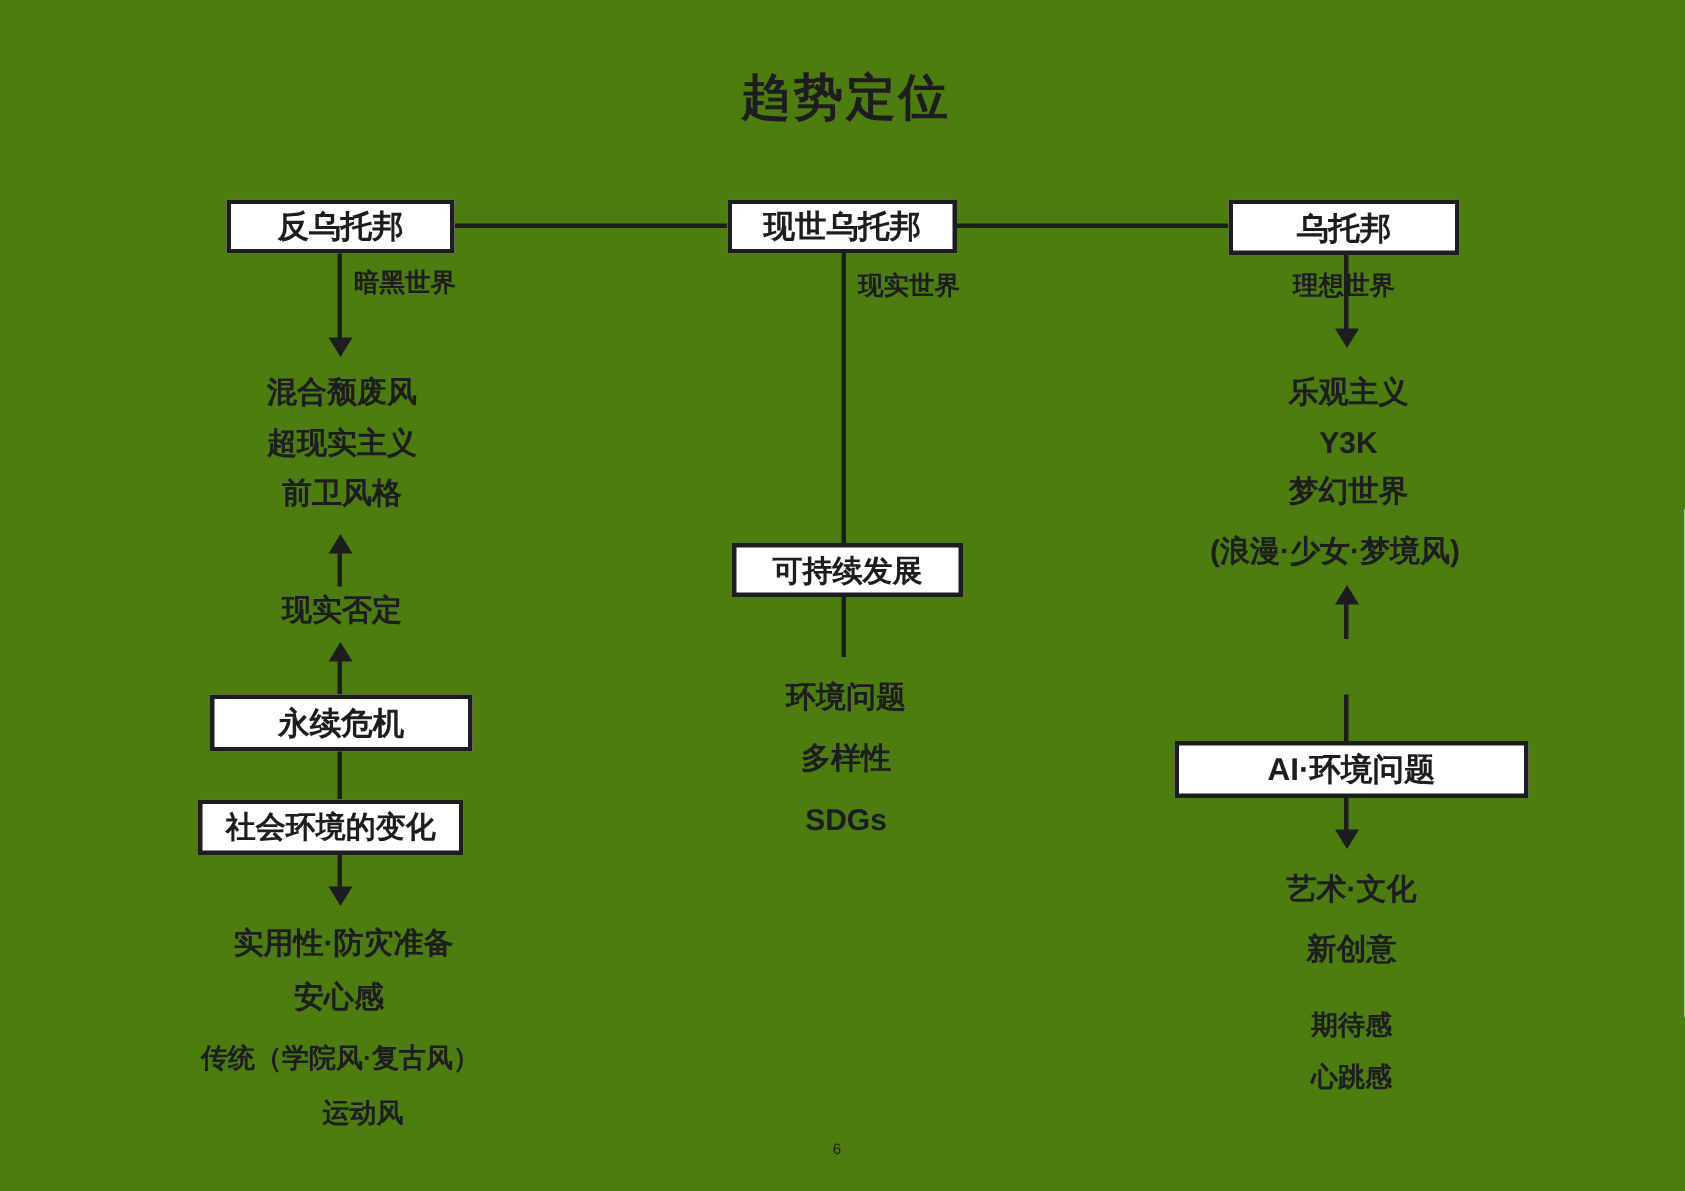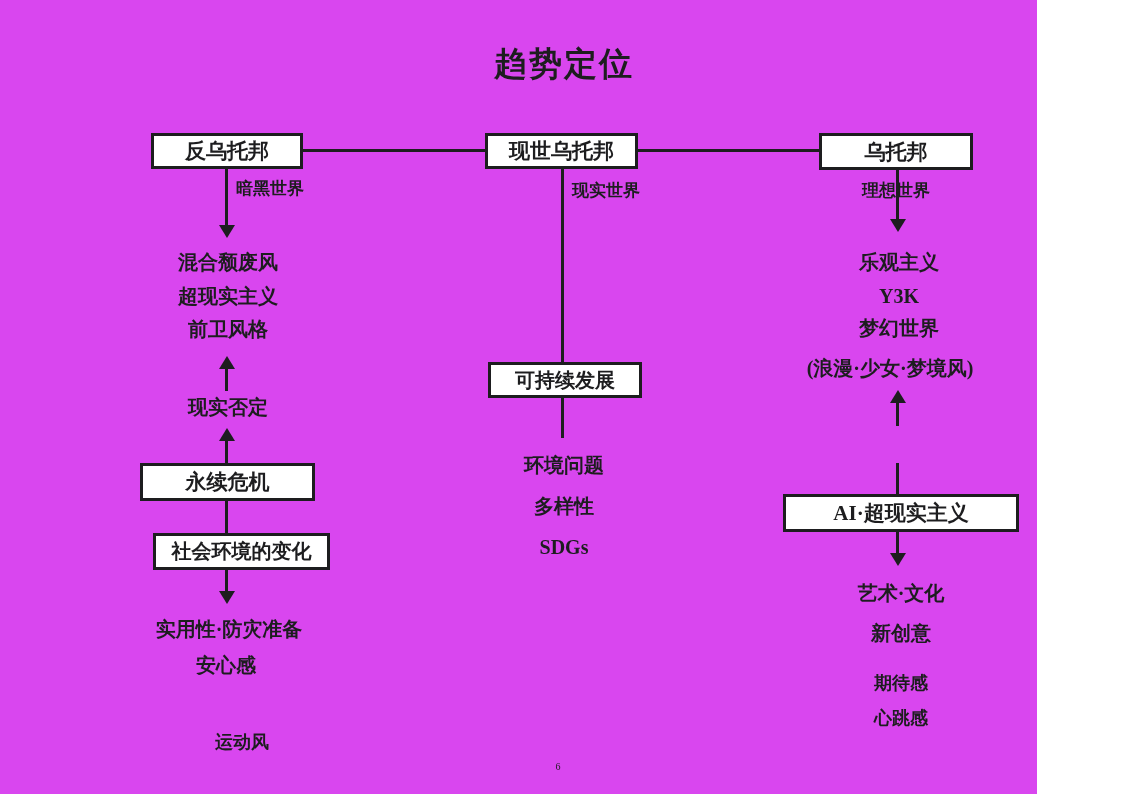--- a/index.html
+++ b/index.html
@@ -1,22 +1,22 @@
 <!DOCTYPE html>
 <html><head>
 <meta charset="utf-8">
 <style>
   :root { --ink: #1d1d1f; }
   html, body { margin: 0; padding: 0; background: #ffffff; }
   .canvas {
     position: relative;
-    width: 1037px;
+    width: 1123px;
     height: 794px;
-    background: #d946ef;
-    font-family: Liberation Serif, serif;
+    background: #4d7c0f;
+    font-family: Liberation Sans, sans-serif;
     color: var(--ink);
     overflow: hidden;
   }
   .txt {
     position: absolute;
     transform: translateX(-50%);
     white-space: nowrap;
     font-weight: 700;
     color: var(--ink);
     text-align: center;
@@ -98,27 +98,28 @@
 
   <div class="txt body-txt" style="left:228px; top:396px;">现实否定</div>
 
   <div class="ah-up" style="left:219px; top:428px;"></div>
   <div class="vline" style="left:225px; top:438px; height:25px;"></div>
 
   <div class="box" style="left:140px; top:463px; width:175px; height:38px;">永续危机</div>
 
   <div class="vline" style="left:225px; top:501px; height:32px;"></div>
 
-  <div class="box" style="left:153px; top:533px; width:177px; height:37px; font-size:20px;">社会环境的变化</div>
+  <div class="box" style="left:132px; top:533px; width:177px; height:37px; font-size:20px;">社会环境的变化</div>
 
   <div class="vline" style="left:225px; top:570px; height:23px;"></div>
   <div class="ah-down" style="left:219px; top:591px;"></div>
 
   <div class="txt body-txt" style="left:229px; top:618px;">实用性·防灾准备</div>
   <div class="txt body-txt" style="left:226px; top:654px;">安心感</div>
+  <div class="txt mid-txt" style="left:227px; top:695px;">传统（学院风·复古风）</div>
   <div class="txt mid-txt" style="left:242px; top:732px;">运动风</div>
 
   <div class="vline" style="left:561px; top:168px; height:194px;"></div>
 
   <div class="box" style="left:488px; top:362px; width:154px; height:36px; font-size:20px;">可持续发展</div>
 
   <div class="vline" style="left:561px; top:398px; height:40px;"></div>
 
   <div class="txt body-txt" style="left:564px; top:454px;">环境问题</div>
   <div class="txt body-txt" style="left:564px; top:495px;">多样性</div>
@@ -131,21 +132,21 @@
   <div class="txt body-txt" style="left:899px; top:285px;">Y3K</div>
   <div class="txt body-txt" style="left:899px; top:317px;">梦幻世界</div>
   <div class="txt body-txt" style="left:890px; top:357px;">(浪漫·少女·梦境风)</div>
 
   <div class="ah-up" style="left:890px; top:390px;"></div>
   <div class="vline" style="left:896px; top:400px; height:26px;"></div>
 
 
   <div class="vline" style="left:896px; top:463px; height:31px;"></div>
 
-  <div class="box" style="left:783px; top:494px; width:236px; height:38px;">AI·超现实主义</div>
+  <div class="box" style="left:783px; top:494px; width:236px; height:38px;">AI·环境问题</div>
 
   <div class="vline" style="left:896px; top:532px; height:23px;"></div>
   <div class="ah-down" style="left:890px; top:553px;"></div>
 
   <div class="txt body-txt" style="left:901px; top:582px;">艺术·文化</div>
   <div class="txt body-txt" style="left:901px; top:622px;">新创意</div>
   <div class="txt mid-txt" style="left:901px; top:673px;">期待感</div>
   <div class="txt mid-txt" style="left:901px; top:708px;">心跳感</div>
 
   <div class="page-num" style="left:558px; top:761px;">6</div>

